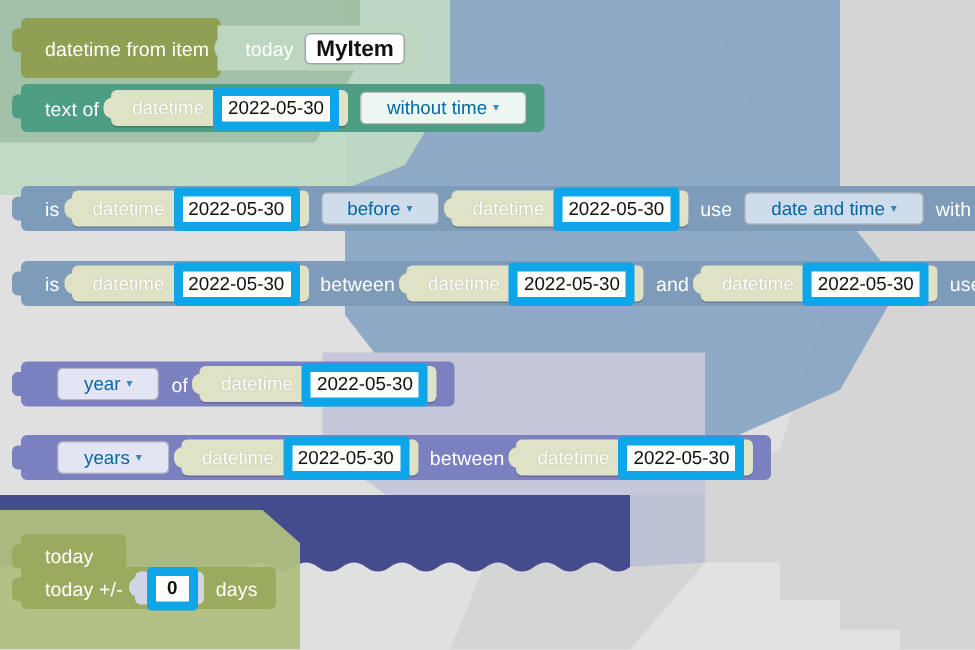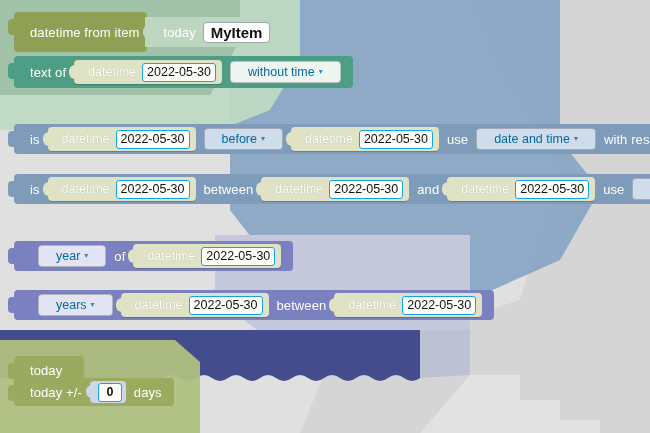--- a/index.html
+++ b/index.html
@@ -67,21 +67,21 @@
     box-shadow:0 1px 0 rgba(0,0,0,.18);
   }
   .inner:before{
     content:"";position:absolute;left:-5px;top:5px;
     width:9px;height:14px;border-radius:6px 0 0 6px;
     background:#dfe2c4;
   }
   .inner .nm{color:#ffffff;font-size:12.5px;margin-right:6px;
              text-shadow:0 0 1px rgba(0,0,0,.25);}
   .field{
-    background:#fdfdfa;border:1px solid #0ea5e9;border-radius:3px;
+    background:#fdfdfa;border:6px solid #0ea5e9;border-radius:3px;
     color:#111;font-size:12.5px;padding:0 4px;line-height:17px;height:17px;
     display:inline-block;
   }
 
   
   .dd{
     display:flex;align-items:center;gap:4px;
     height:20px;padding:0 17px;
     border-radius:4px;
     font-size:12.5px;color:#0369a1;

